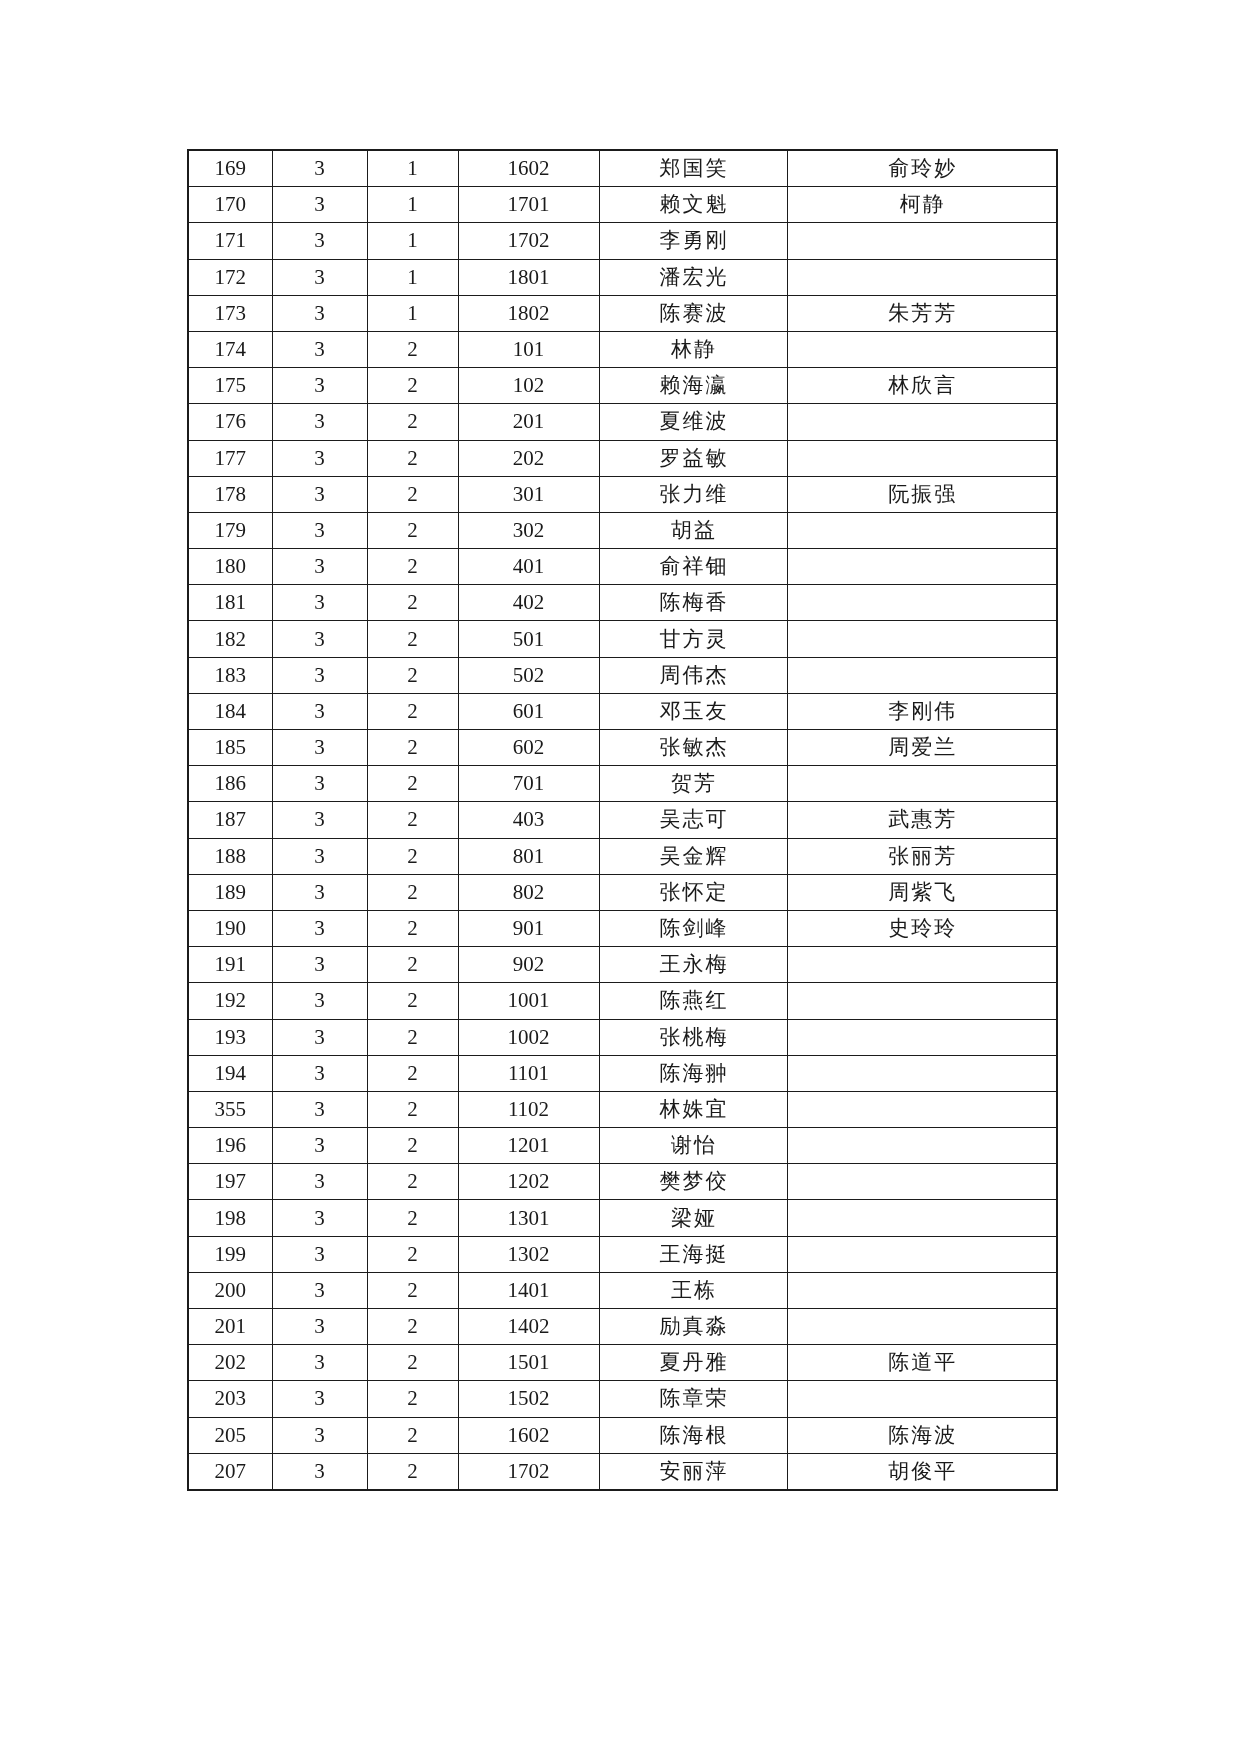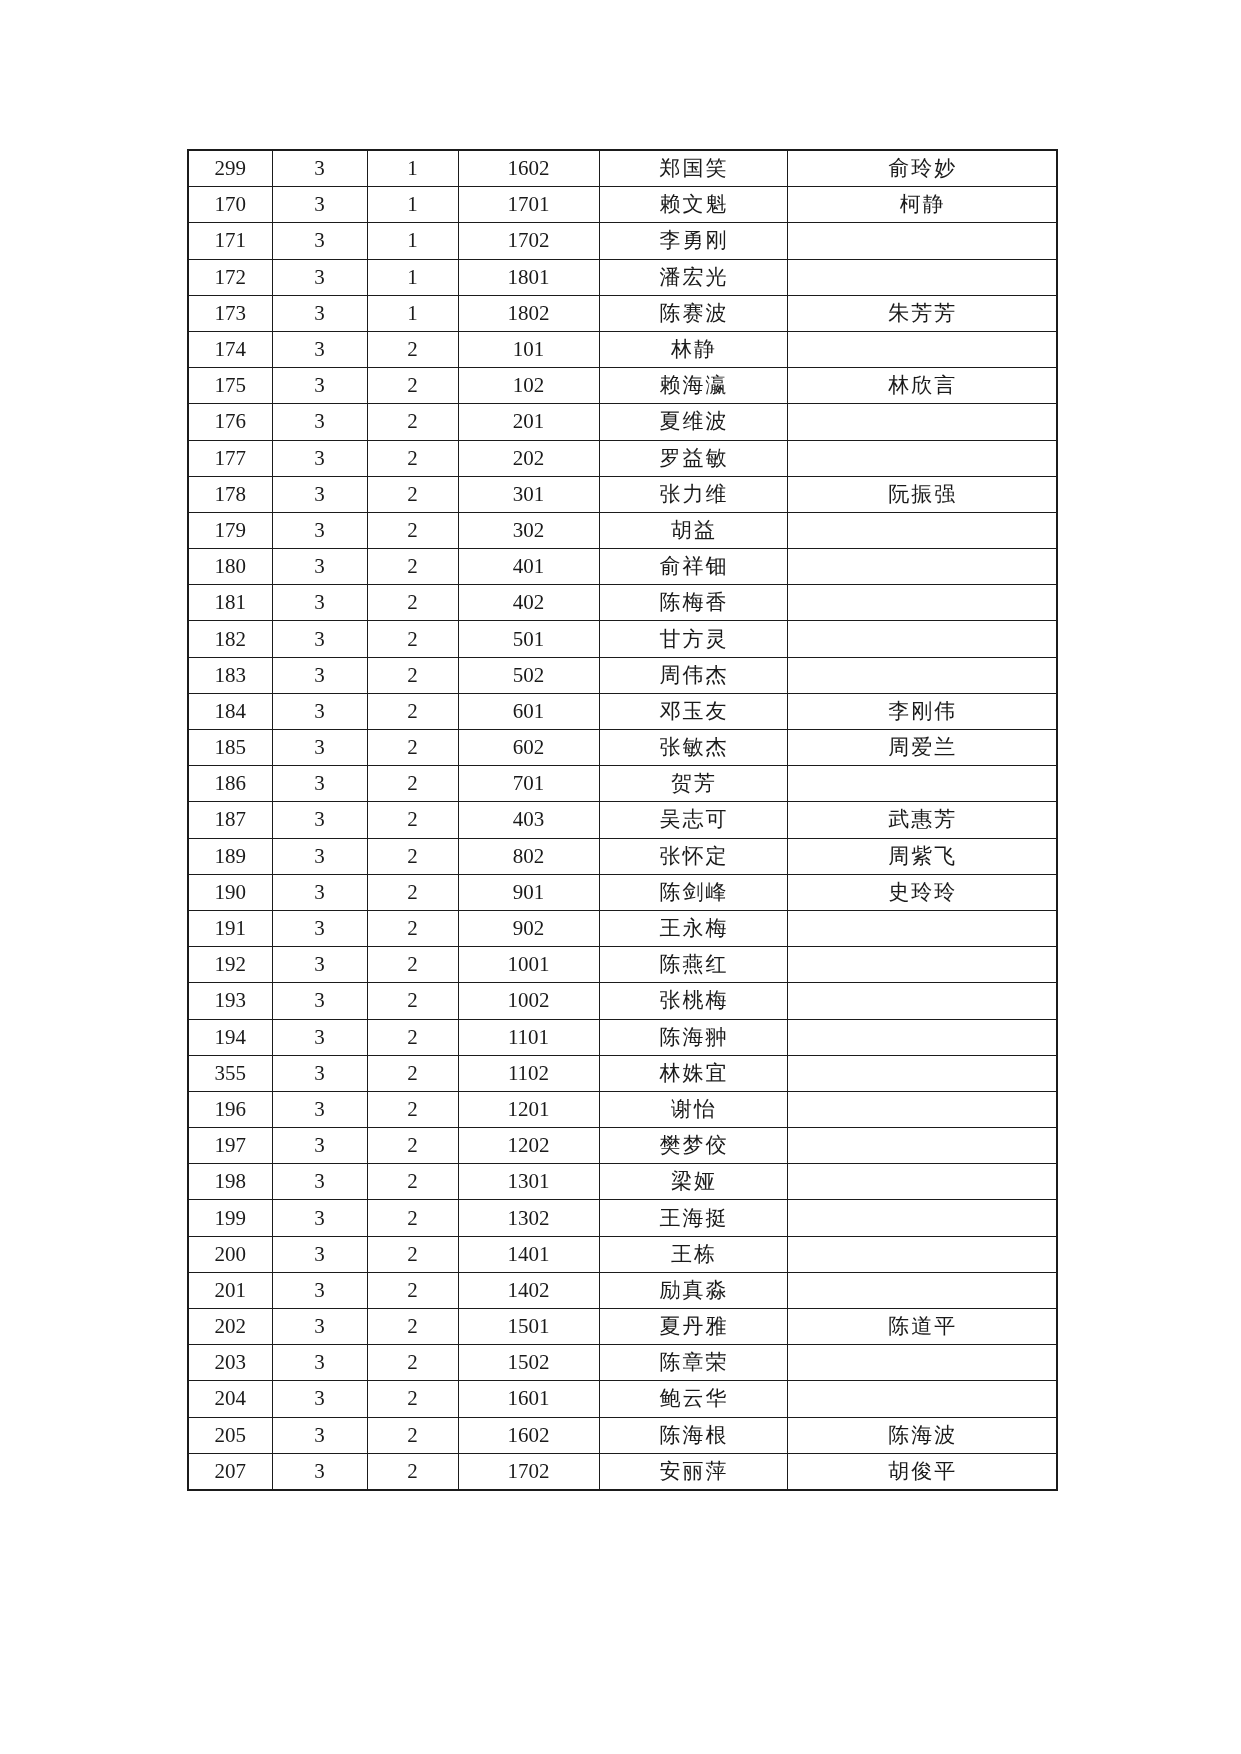--- a/index.html
+++ b/index.html
@@ -56,21 +56,21 @@
     <colgroup>
       <col class="c-seq">
       <col class="c-building">
       <col class="c-unit">
       <col class="c-room">
       <col class="c-name">
       <col class="c-coname">
     </colgroup>
     <tbody id="roster-body">
         <tr>
-          <td class="cell-seq">299</td>
+          <td class="cell-seq">169</td>
           <td class="cell-building">3</td>
           <td class="cell-unit">1</td>
           <td class="cell-room">1602</td>
           <td class="cell-name">郑国笑</td>
           <td class="cell-coname">俞玲妙</td>
         </tr>
         <tr>
           <td class="cell-seq">170</td>
           <td class="cell-building">3</td>
           <td class="cell-unit">1</td>
@@ -208,20 +208,28 @@
         </tr>
         <tr>
           <td class="cell-seq">187</td>
           <td class="cell-building">3</td>
           <td class="cell-unit">2</td>
           <td class="cell-room">403</td>
           <td class="cell-name">吴志可</td>
           <td class="cell-coname">武惠芳</td>
         </tr>
         <tr>
+          <td class="cell-seq">188</td>
+          <td class="cell-building">3</td>
+          <td class="cell-unit">2</td>
+          <td class="cell-room">801</td>
+          <td class="cell-name">吴金辉</td>
+          <td class="cell-coname">张丽芳</td>
+        </tr>
+        <tr>
           <td class="cell-seq">189</td>
           <td class="cell-building">3</td>
           <td class="cell-unit">2</td>
           <td class="cell-room">802</td>
           <td class="cell-name">张怀定</td>
           <td class="cell-coname">周紫飞</td>
         </tr>
         <tr>
           <td class="cell-seq">190</td>
           <td class="cell-building">3</td>
@@ -325,28 +333,20 @@
           <td class="cell-room">1501</td>
           <td class="cell-name">夏丹雅</td>
           <td class="cell-coname">陈道平</td>
         </tr>
         <tr>
           <td class="cell-seq">203</td>
           <td class="cell-building">3</td>
           <td class="cell-unit">2</td>
           <td class="cell-room">1502</td>
           <td class="cell-name">陈章荣</td>
-          <td class="cell-coname"></td>
-        </tr>
-        <tr>
-          <td class="cell-seq">204</td>
-          <td class="cell-building">3</td>
-          <td class="cell-unit">2</td>
-          <td class="cell-room">1601</td>
-          <td class="cell-name">鲍云华</td>
           <td class="cell-coname"></td>
         </tr>
         <tr>
           <td class="cell-seq">205</td>
           <td class="cell-building">3</td>
           <td class="cell-unit">2</td>
           <td class="cell-room">1602</td>
           <td class="cell-name">陈海根</td>
           <td class="cell-coname">陈海波</td>
         </tr>

